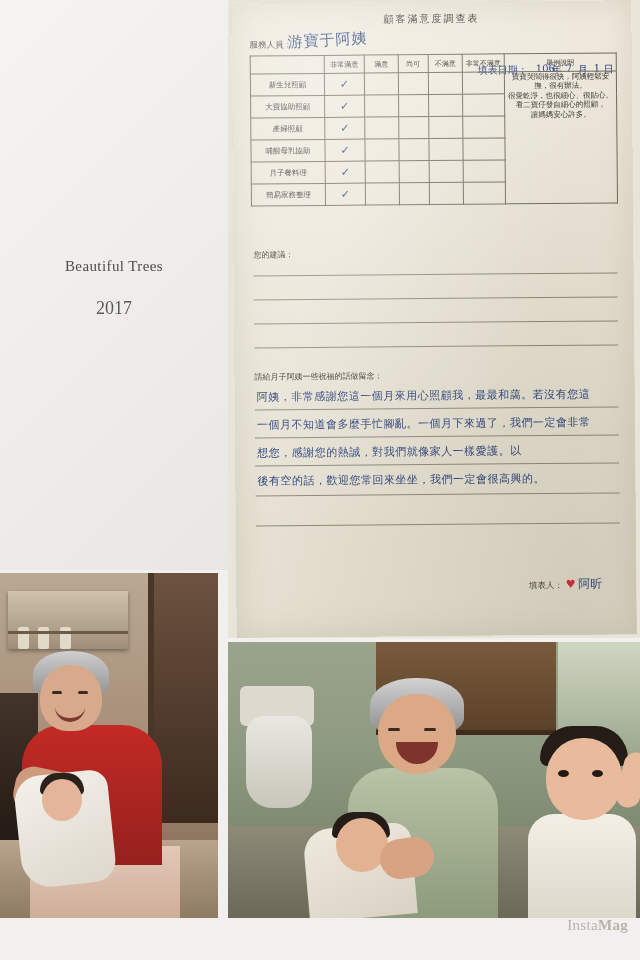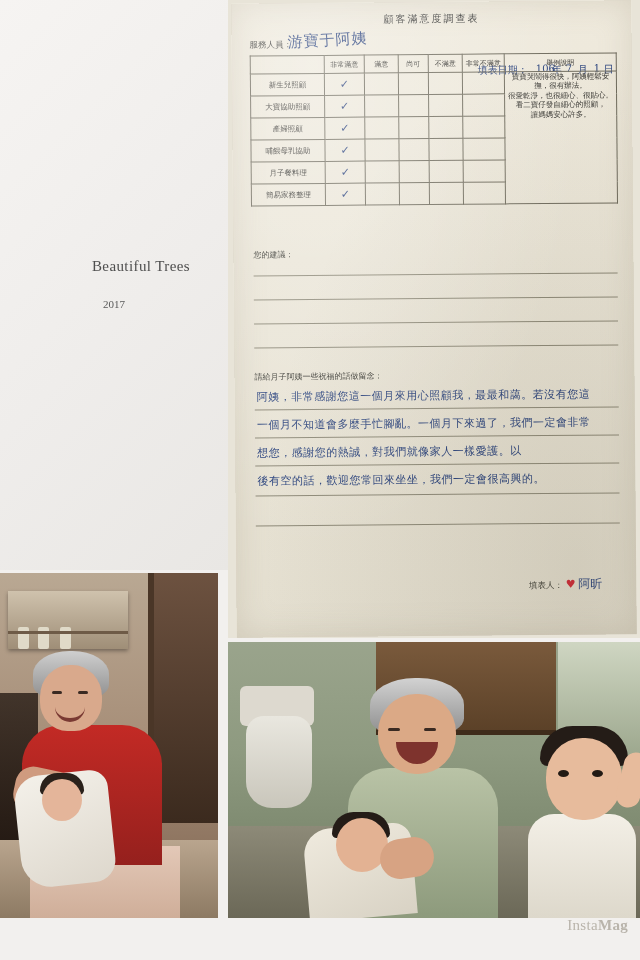--- a/index.html
+++ b/index.html
@@ -29,29 +29,28 @@
   .caption-title {
     position: absolute;
     left: 0;
     top: 258px;
     width: 228px;
     text-align: center;
     font-size: 15px;
     letter-spacing: 0.4px;
     color: #4e4e4e;
     font-family: "Liberation Serif", serif;
-    padding-left: 27px;
   }
   .caption-year {
     position: absolute;
     left: 0;
     top: 298px;
     width: 228px;
     text-align: center;
-    font-size: 11px;
+    font-size: 18px;
     color: #5a5a5a;
     font-family: "Liberation Serif", serif;
   }
 
   
   .form-wrap {
     position: absolute;
     left: 228px;
     top: 0;
     width: 412px;

